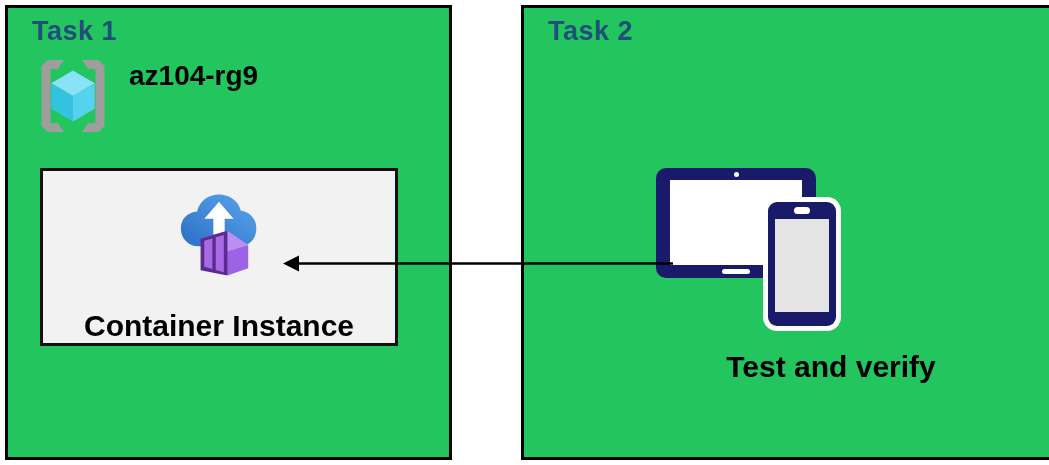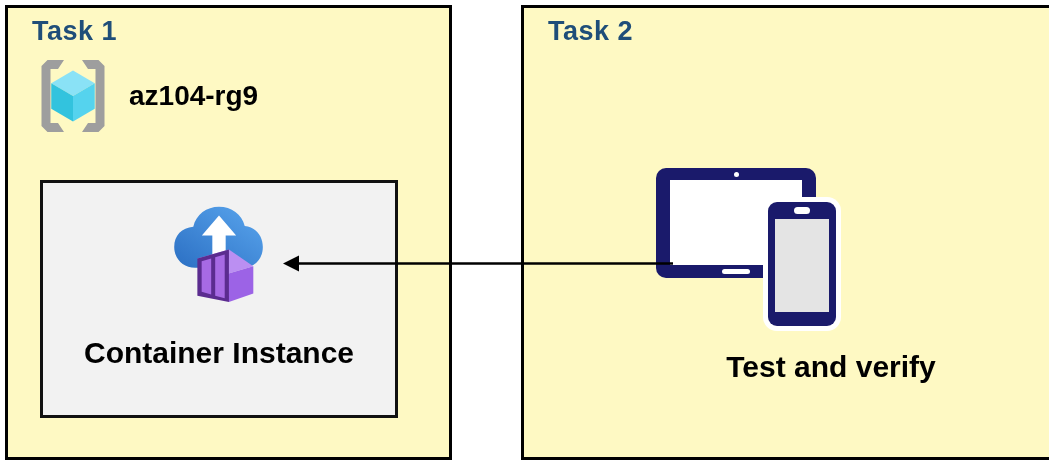--- a/index.html
+++ b/index.html
@@ -1,42 +1,42 @@
 <!DOCTYPE html>
 <html style="--title-text: #1f4e79; --body-text: #000000; --panel-border: #000000; --inner-box-bg: #f2f2f2; --inner-box-border: #111111; --device-navy: #1a1a6b; --cloud-blue-dark: #2b6fc3; --cloud-blue-light: #5aa6ee; --container-frame: #5b2c8f; --container-panel: #a76ae4; --container-top: #bb8ff2; --container-side: #9c63e6; --cube-top: #8ae2f6; --cube-left: #32c3de; --cube-right: #55d3ee; --bracket-gray: #9e9e9e; --arrow: #000000;"><head>
 <meta charset="utf-8">
 <style>
   html,body { margin:0; padding:0; background:#ffffff; }
   .canvas {
     position:relative; width:1049px; height:465px; background:#ffffff;
     font-family:"Liberation Sans", sans-serif; overflow:hidden;
   }
   .panel {
-    position:absolute; top:5px; height:455px; background:#fef9c3;
+    position:absolute; top:5px; height:455px; background:#22c55e;
     border:3px solid var(--panel-border,#000000); box-sizing:border-box;
   }
   .panel-task1 { left:5px;  width:447px; }
   .panel-task2 { left:521px; width:588px; }
   .panel-title {
     position:absolute; left:24px; top:8px;
     font-size:27px; font-weight:bold; color:var(--title-text,#1f4e79);
     letter-spacing:0.5px;
   }
   
-  .rg-row { position:absolute; left:27px; top:52px; display:flex; align-items:center; }
+  .rg-row { position:absolute; left:27px; top:52px; display:flex; align-items:flex-start; }
   .rg-icon { width:76px; height:72px; display:block; }
   .rg-name { margin-left:18px; font-size:28px; font-weight:bold; color:var(--body-text,#000000); }
   .bracket    { fill:var(--bracket-gray,#9e9e9e); }
   .cube-top   { fill:var(--cube-top,#8ae2f6); }
   .cube-left  { fill:var(--cube-left,#32c3de); }
   .cube-right { fill:var(--cube-right,#55d3ee); }
 
   
   .inner-box {
-    position:absolute; left:32px; top:172px; width:358px; height:238px;
+    position:absolute; left:32px; top:160px; width:358px; height:178px;
     background:var(--inner-box-bg,#f2f2f2);
     border:3px solid var(--inner-box-border,#111111); box-sizing:border-box;
     display:flex; flex-direction:column; align-items:center;
   }
   .ci-icon { width:92px; height:101px; margin-top:21px; display:block; }
   .ci-label { margin-top:31px; font-size:30px; font-weight:bold; color:var(--body-text,#000000); }
   .cloud-stop1 { stop-color:var(--cloud-blue-dark,#2b6fc3); }
   .cloud-stop2 { stop-color:var(--cloud-blue-light,#5aa6ee); }
   .up-arrow { fill:#ffffff; }
   .ctr-top   { fill:var(--container-top,#bb8ff2); }

